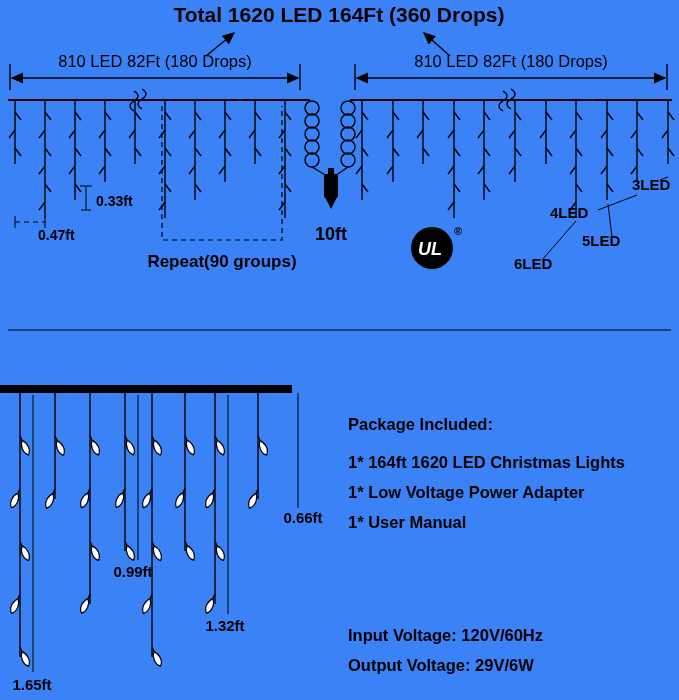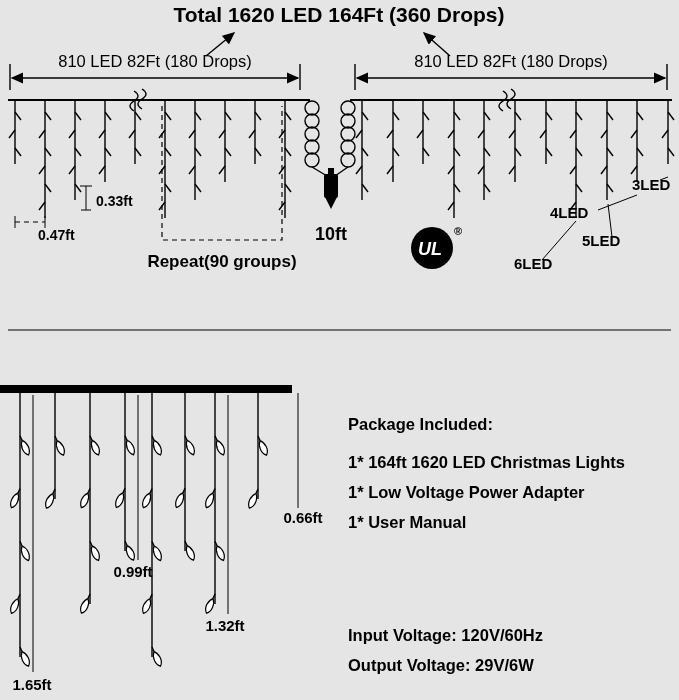--- a/index.html
+++ b/index.html
@@ -1,16 +1,16 @@
 <!DOCTYPE html>
 <html><head>
 <meta charset="utf-8">
 <style>
   html,body{margin:0;padding:0;background:#fff;}
-  .page{position:relative;width:679px;height:700px;background:#e5e5e5;overflow:hidden;}
+  .page{position:relative;width:679px;height:700px;background:#3b82f6;overflow:hidden;}
   svg{display:block;}
   .w1{stroke:#000;stroke-width:1.4;fill:none;}
   .w2{stroke:#000;stroke-width:2.2;fill:none;}
   .thin{stroke:#000;stroke-width:1;fill:none;}
   .dash{stroke:#000;stroke-width:1.2;fill:none;stroke-dasharray:5 4;}
   .bulb{fill:#fff;stroke:#000;stroke-width:1.2;}
   .fillk{fill:#000;stroke:none;}
   text{font-family:"Liberation Sans","DejaVu Sans",sans-serif;fill:#000;}
   .t-title{font-size:21px;font-weight:700;}
   .t-sec{font-size:16.5px;font-weight:400;}

